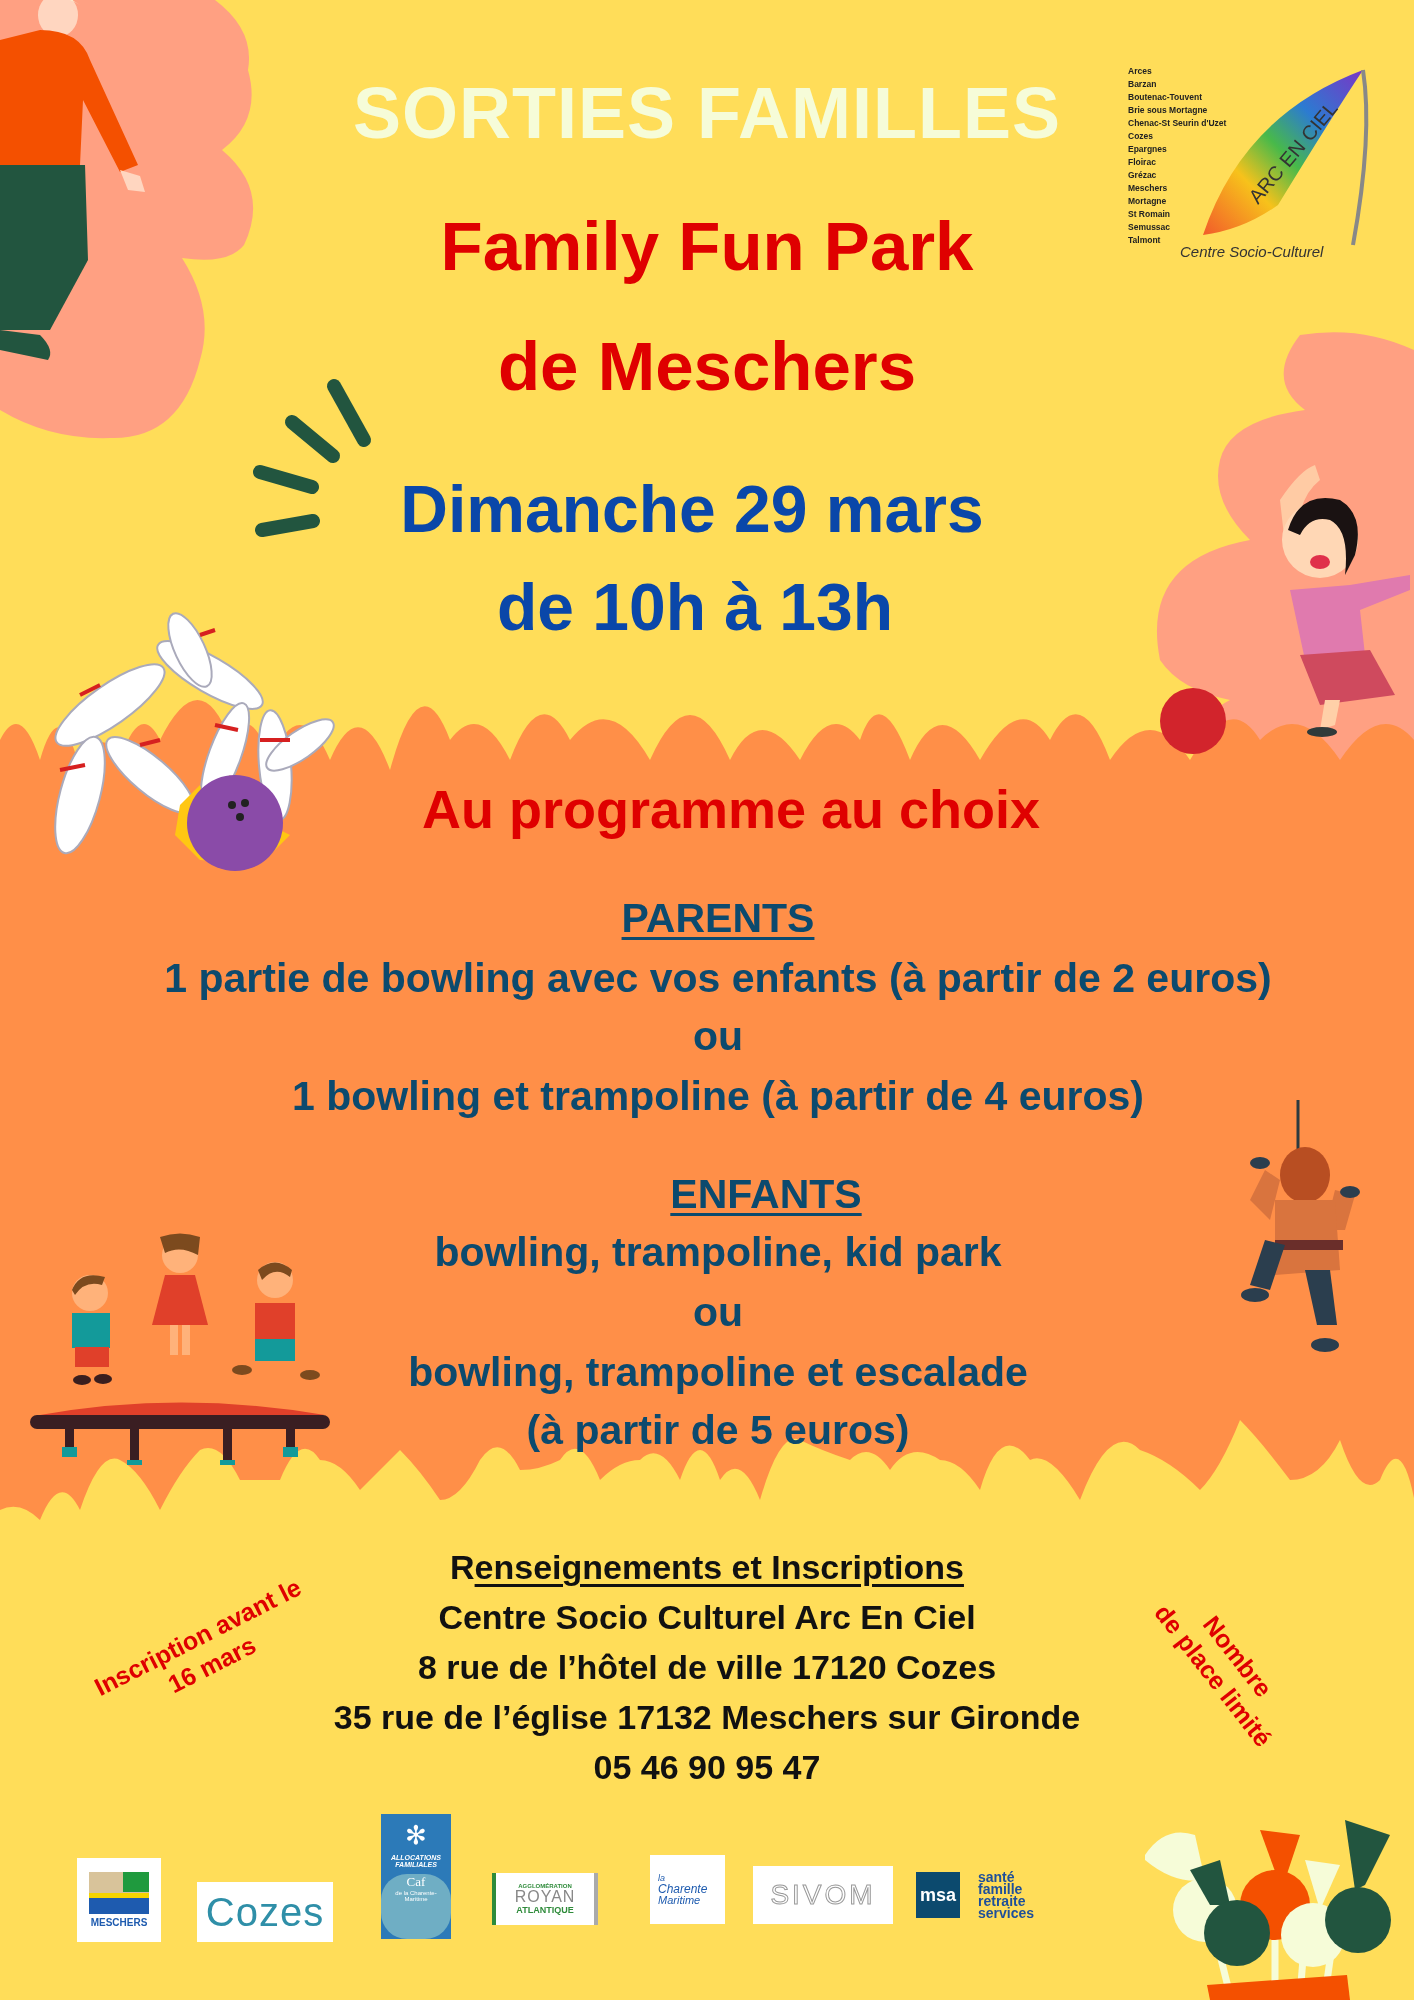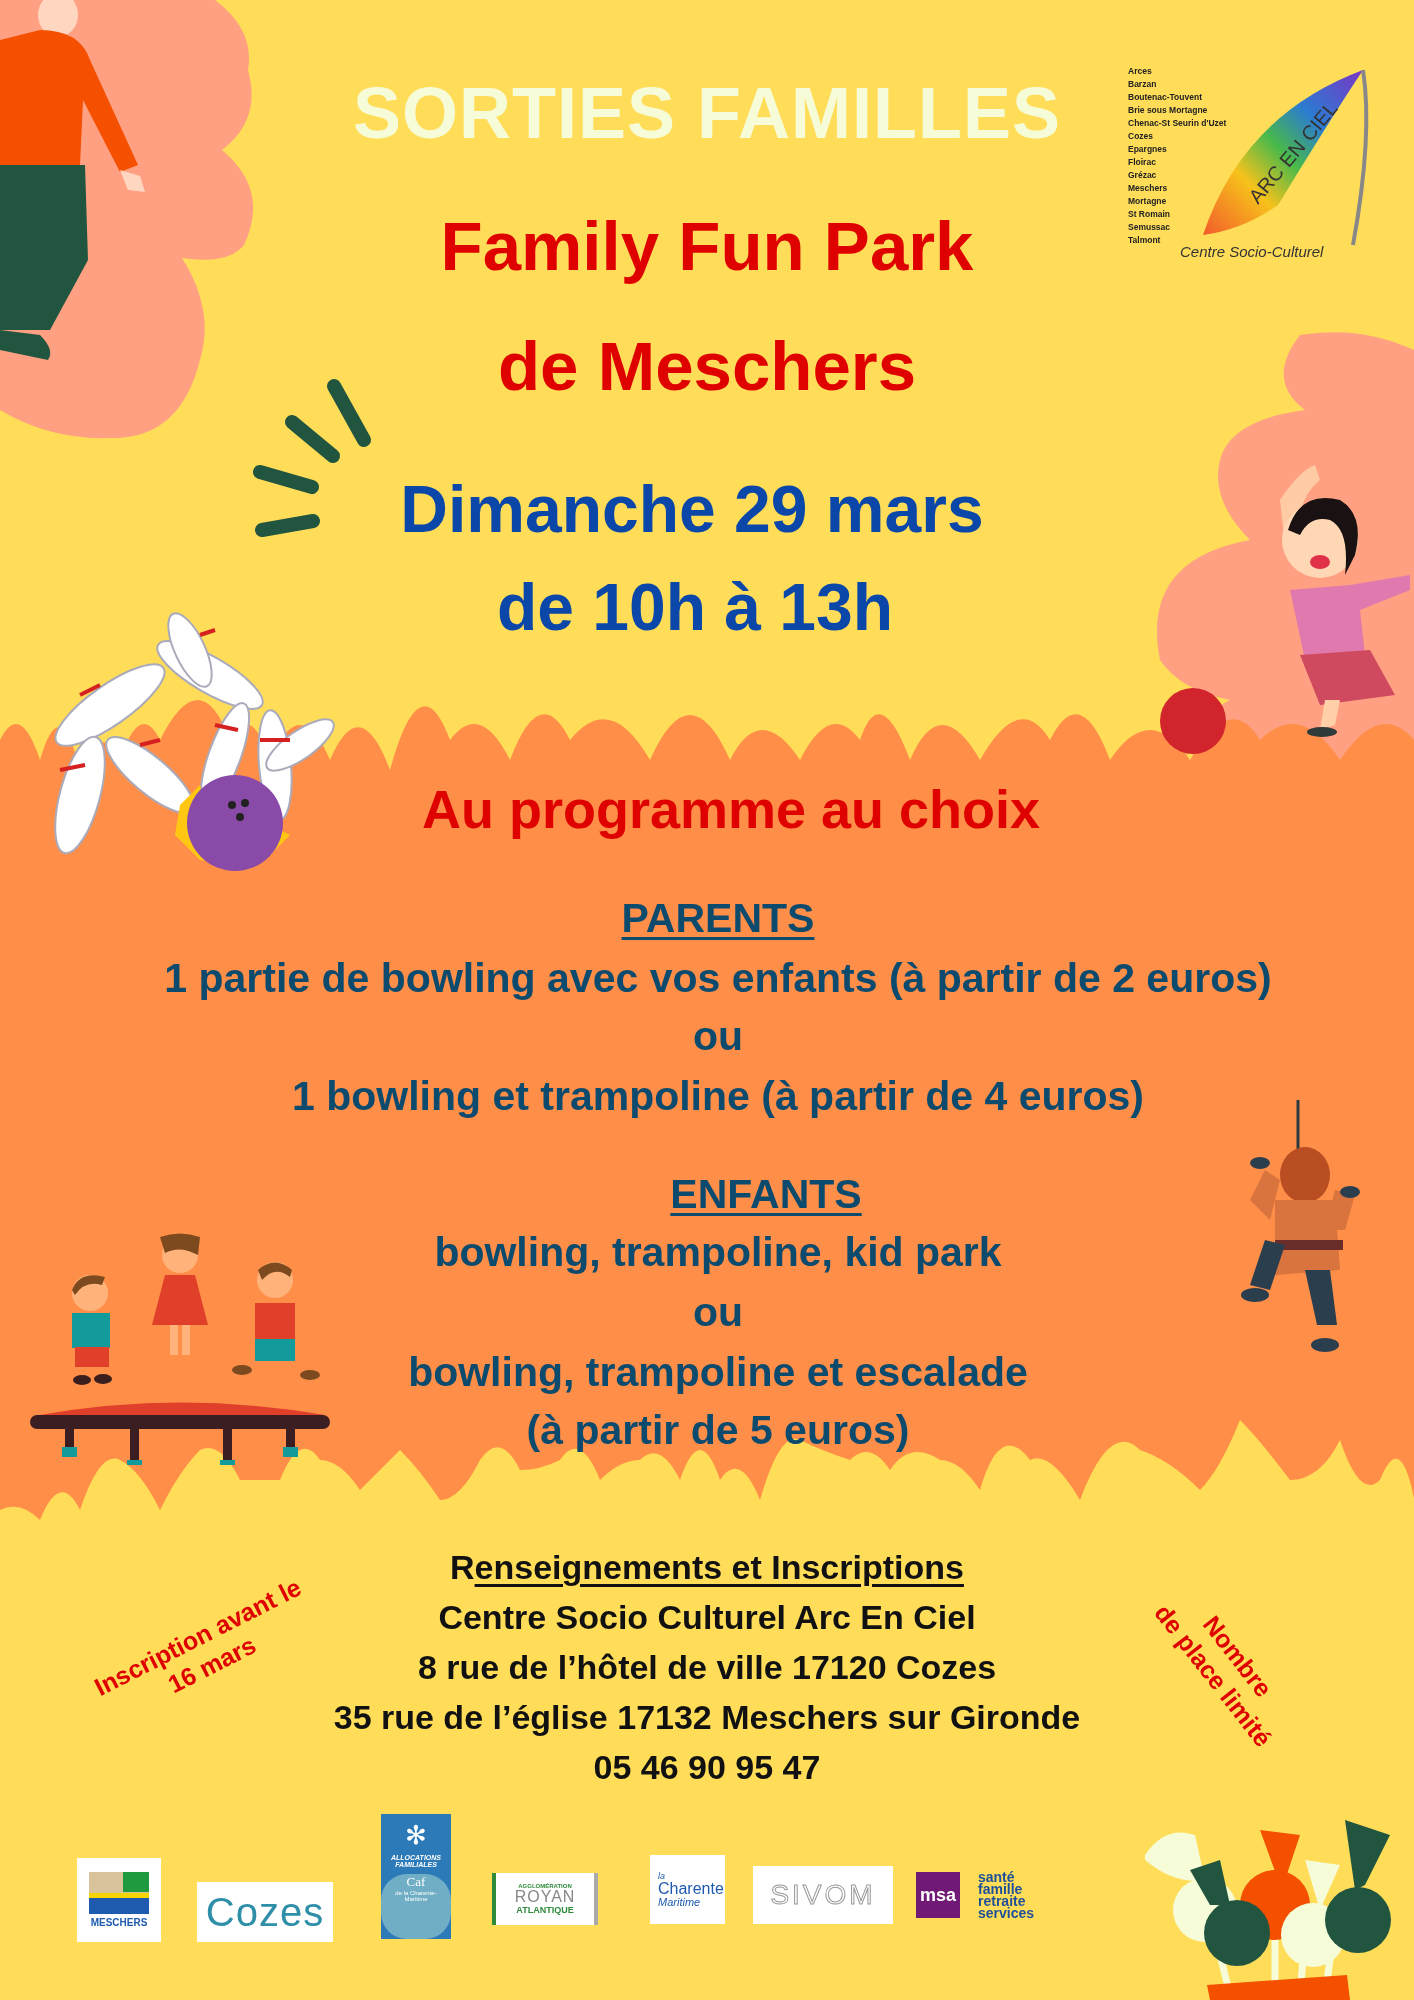--- a/index.html
+++ b/index.html
@@ -251,29 +251,29 @@
 </div>
 
 <div class="logo" style="left:492px;top:1873px;width:98px;height:52px;flex-direction:column;border-left:4px solid #2E8B3A;border-right:4px solid #AAA;">
   <div style="font-size:6px;font-weight:bold;color:#2E8B3A;">AGGLOMÉRATION</div>
   <div style="font-size:16px;color:#888;letter-spacing:1px;line-height:1;">ROYAN</div>
   <div style="font-size:9px;font-weight:bold;color:#2E8B3A;">ATLANTIQUE</div>
 </div>
 
 <div class="logo" style="left:632px;top:1855px;width:75px;height:69px;flex-direction:column;align-items:flex-start;padding-left:8px;box-sizing:border-box;margin-left:18px;">
   <div style="font-size:9px;font-style:italic;color:#1E5BAF;line-height:1;">la</div>
-  <div style="font-size:16px;color:#1E5BAF;line-height:1;">Charente</div>
+  <div style="font-size:12px;font-style:italic;color:#1E5BAF;line-height:1;">Charente</div>
   <div style="font-size:11px;font-style:italic;color:#1E5BAF;line-height:1;">Maritime</div>
 </div>
 
 <div class="logo" style="left:753px;top:1866px;width:140px;height:58px;">
   <span style="font-size:28px;color:#fff;-webkit-text-stroke:1px #999;letter-spacing:3px;">SIVOM</span>
 </div>
 
 <div class="abs" style="left:916px;top:1871px;display:flex;align-items:center;">
-  <div style="width:44px;height:46px;background:#701a75;color:#fff;font-weight:bold;font-size:18px;display:flex;align-items:center;justify-content:center;">msa</div>
+  <div style="width:44px;height:46px;background:#0c4a6e;color:#fff;font-weight:bold;font-size:18px;display:flex;align-items:center;justify-content:center;">msa</div>
   <div style="margin-left:18px;font-size:14px;font-weight:bold;color:#1E4F9A;line-height:12px;">
     <div>santé</div>
     <div>famille</div>
     <div>retraite</div>
     <div>services</div>
   </div>
 </div>
 
 </body></html>

